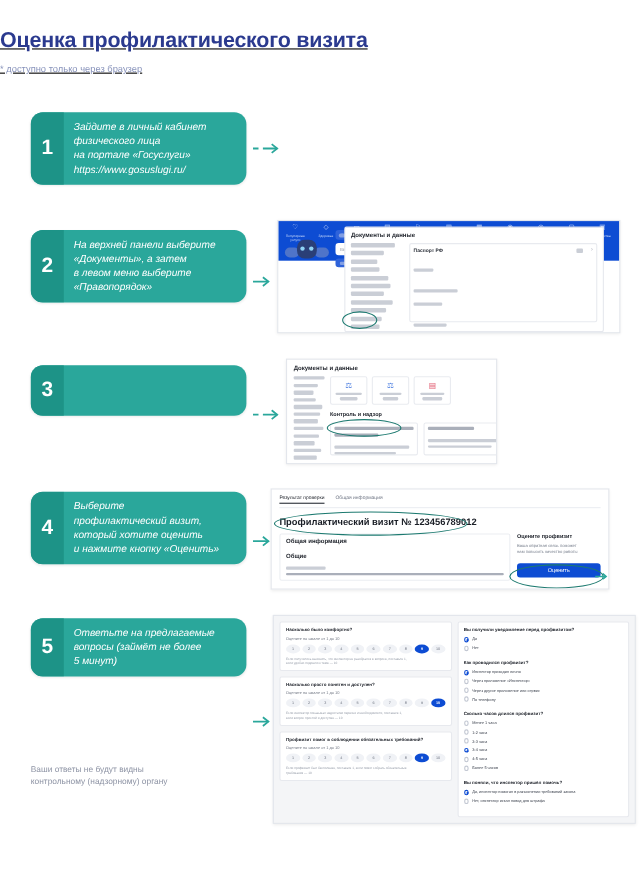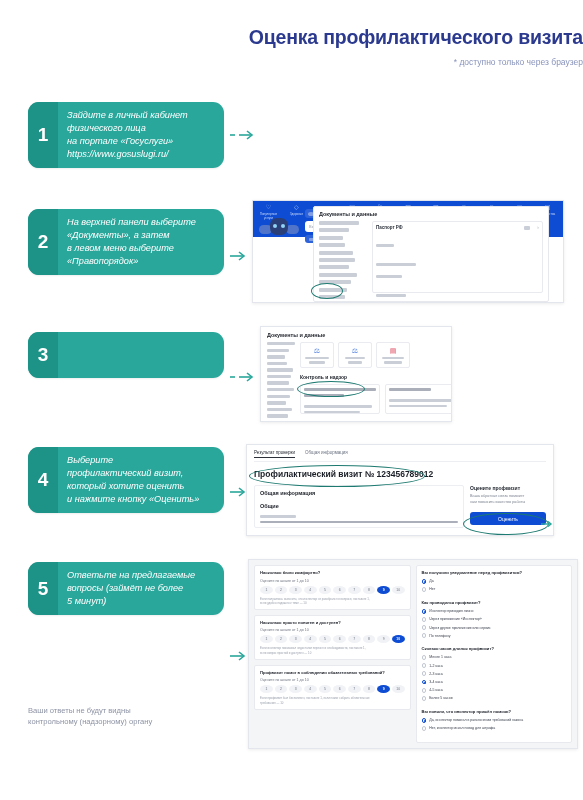--- a/index.html
+++ b/index.html
@@ -5,21 +5,21 @@
   * { box-sizing: border-box; margin: 0; padding: 0; }
   body {
     width: 583px; height: 800px;
     background: #ffffff;
     font-family: "Liberation Sans", sans-serif;
     overflow: hidden;
     position: relative;
   }
 
   
-  .header { padding-top: 26px; text-align: right; }
+  .header { padding-top: 26px; text-align: left; text-decoration: underline; }
   .title-main {
     font-size: 19.5px; font-weight: bold; color: #2b3a8f;
     letter-spacing: -0.2px;
   }
   .title-sub {
     font-size: 17px; color: #5a6fb5; font-weight: 400;
     margin-top: 7px; letter-spacing: 0.3px;
   }
   .title-note {
     font-size: 8.5px; color: #8893bb; margin-top: 8px;
@@ -214,21 +214,21 @@
   }
   .opt-l { font-size:3.5px; color:#3c424e; }
 
   
   .footer { position:absolute; left:28px; top:690px; width:215px; }
   .thanks {
     border-left: 3px solid #3b4a9e; padding-left: 10px;
     font-size: 10.5px; color:#56607f; line-height:1.5; white-space:pre-line;
   }
   .disclaimer {
-    margin-top: 15px; font-size: 7.6px; color:#8d93a4; line-height:1.5;
+    margin-top: 4px; font-size: 7.6px; color:#8d93a4; line-height:1.5;
     white-space:pre-line;
   }
 </style>
 </head>
 <body>
 
 <div class="header">
   <div class="title-main">Оценка профилактического визита</div>
   <div class="title-note">* доступно только через браузер</div>
 </div>

